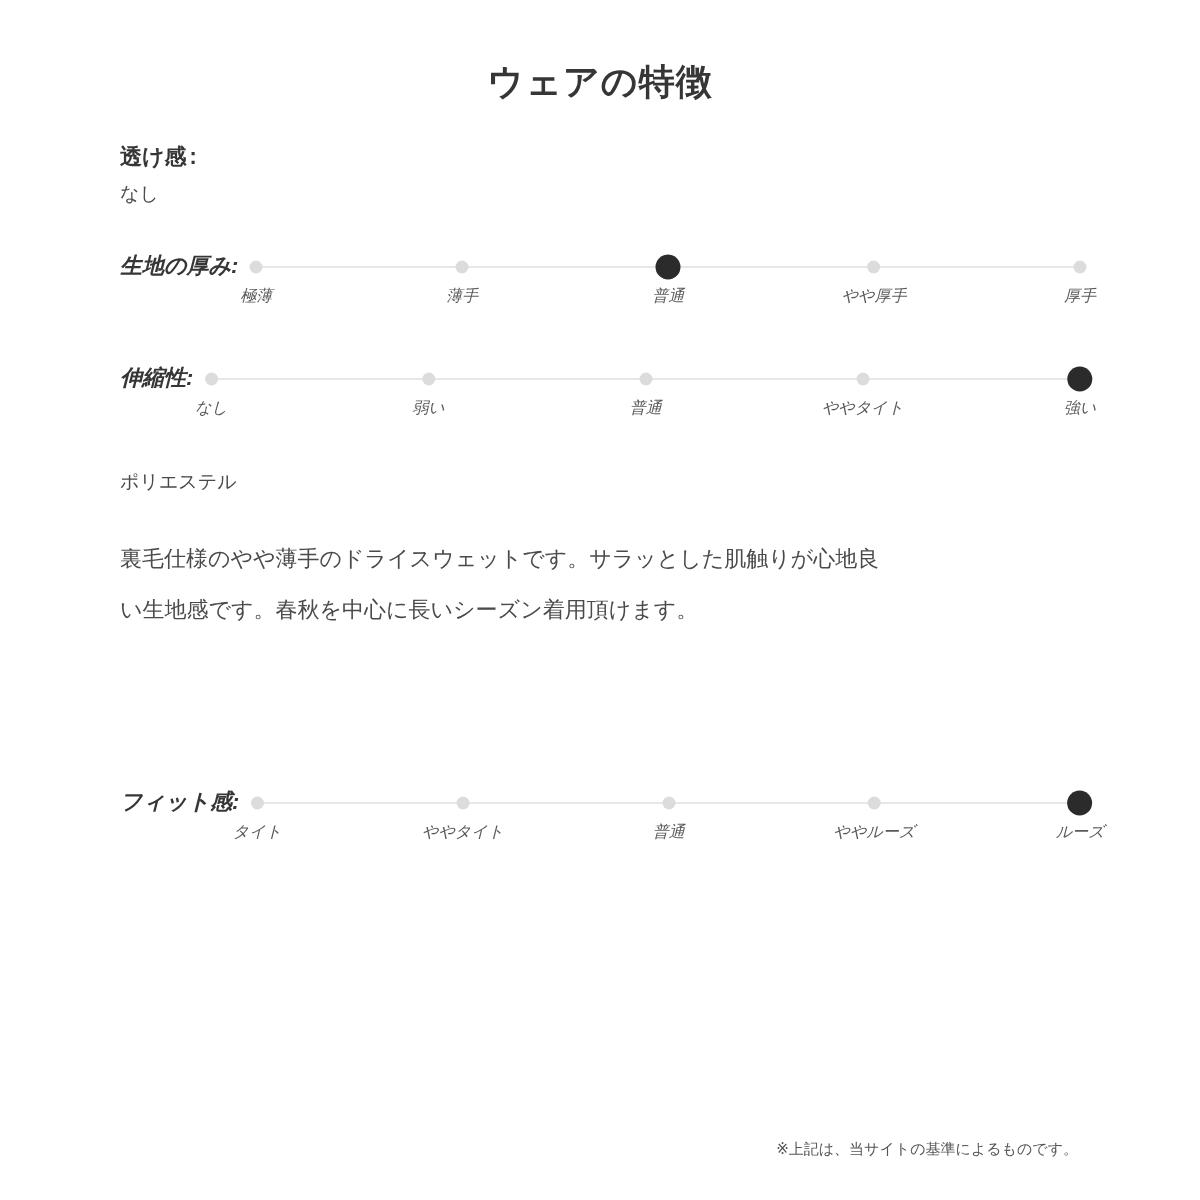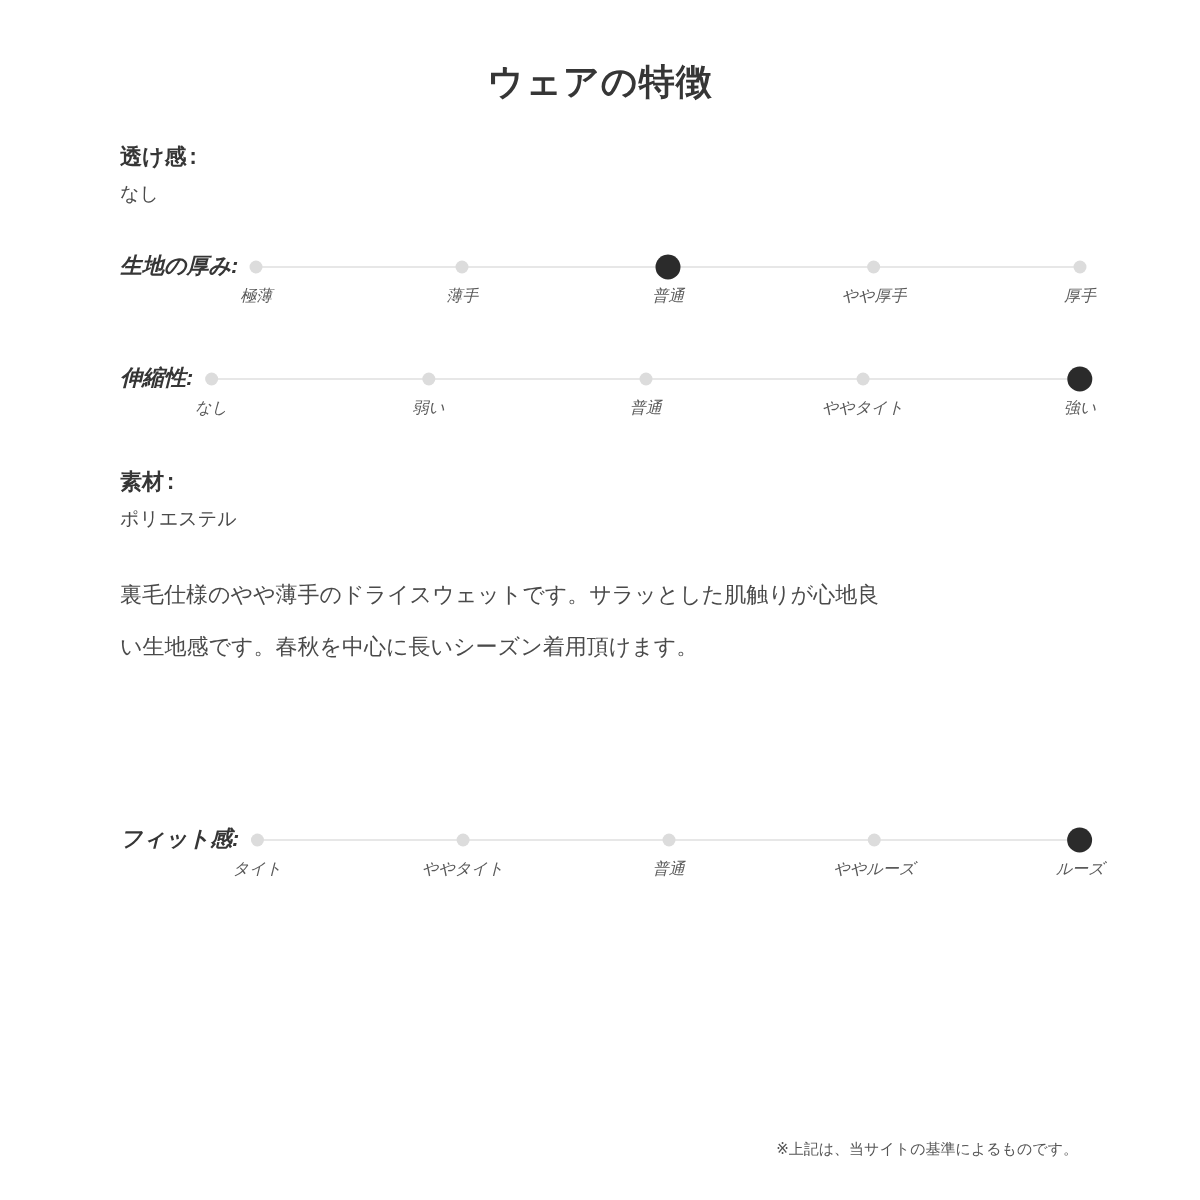--- a/index.html
+++ b/index.html
@@ -176,21 +176,20 @@
         <span class="tick-label">ややタイト</span>
       </div>
       <div class="tick" style="left:100%">
         <span class="dot selected"></span>
         <span class="tick-label">強い</span>
       </div>
     </div>
   </div>
 
   <div class="spec-section">
-    <div class="spec-label">素材:</div>
     <div class="spec-value">ポリエステル</div>
   </div>
 
   <div class="spec-section">
     <div class="spec-paragraph">裏毛仕様のやや薄手のドライスウェットです。サラッとした肌触りが心地良い生地感です。春秋を中心に長いシーズン着用頂けます。</div>
   </div>
 
   <div class="slider-row gap-before-fit">
     <div class="spec-label">フィット感:</div>
     <div class="slider">

